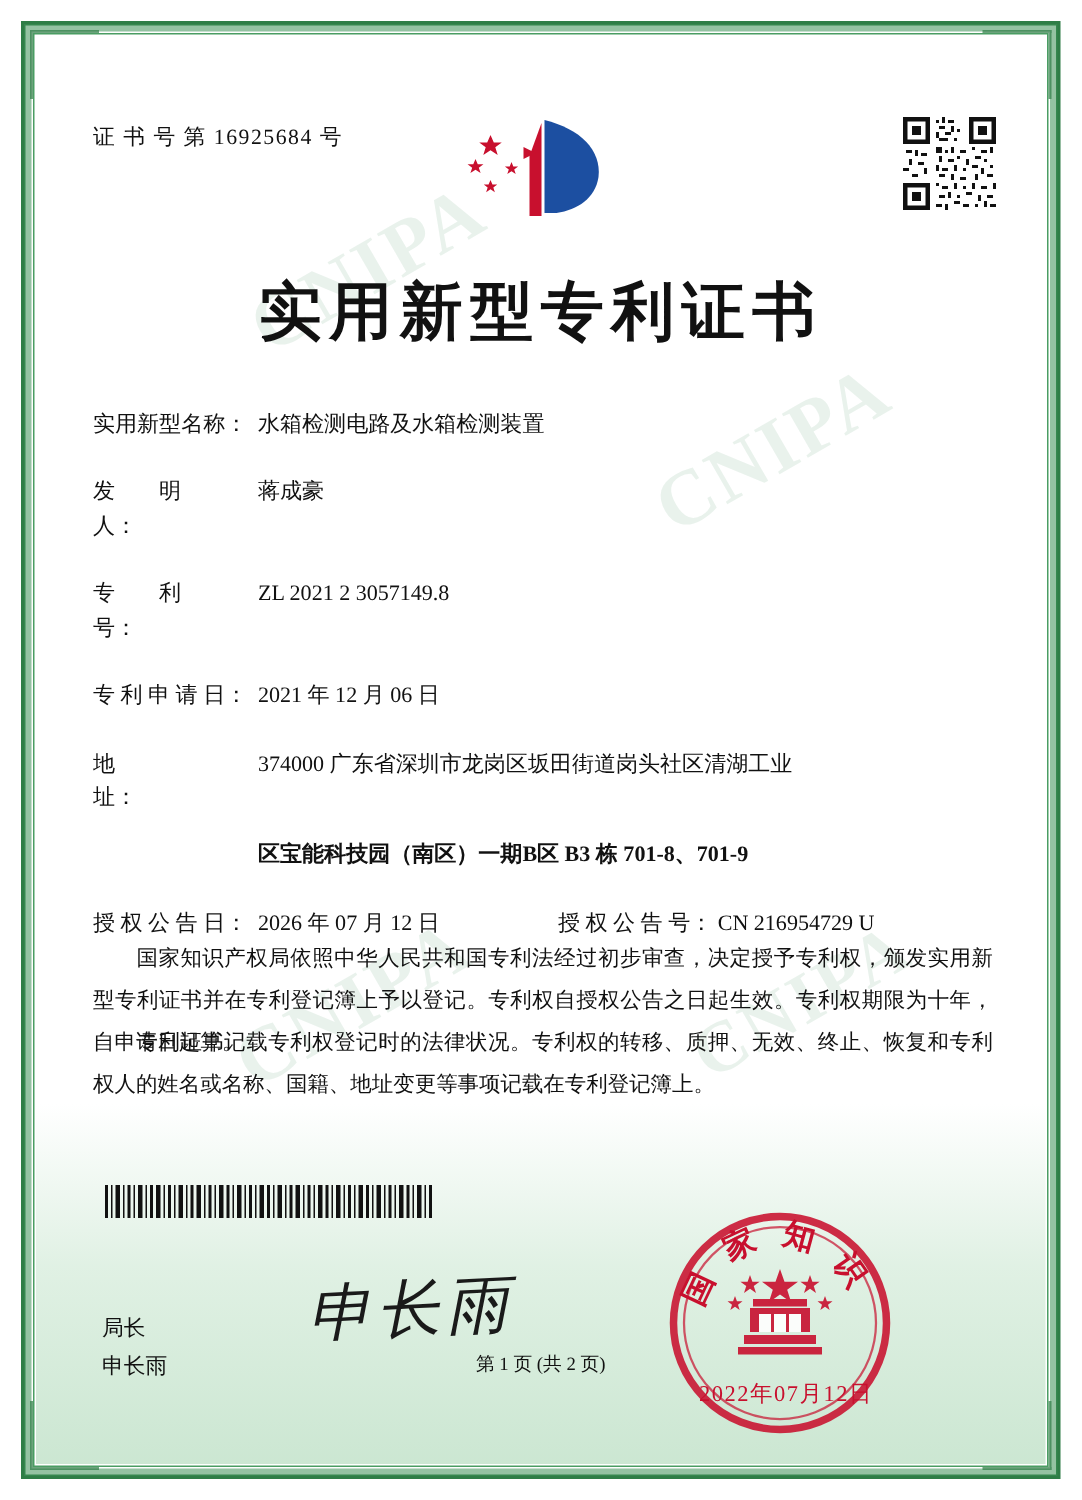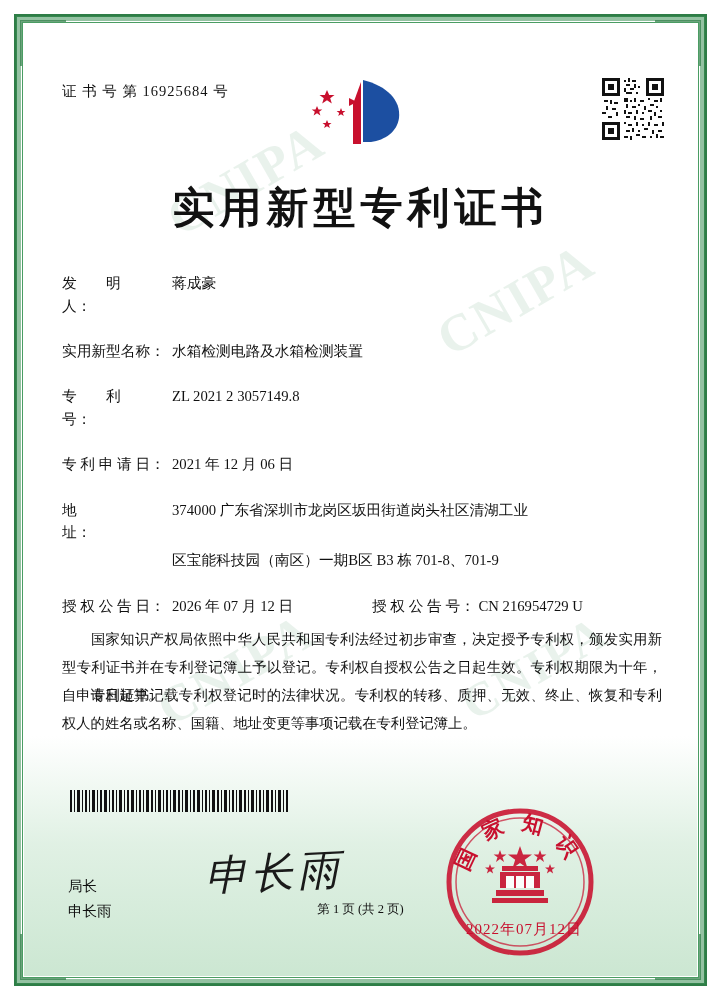--- a/index.html
+++ b/index.html
@@ -151,21 +151,22 @@
     vertical-align: top;
   }
   .fvalue {
     display: inline-block;
     vertical-align: top;
     max-width: 470px;
   }
   .fvalue2 {
     display: block;
     margin-left: 110px;
-    margin-top: 5px;
+    margin-top: 15px;
+    font-weight: bold;
   }
   .row-inline {
     position: relative;
     margin-bottom: 22px;
     line-height: 1.55;
   }
   .row-inline .second {
     position: absolute;
     left: 310px;
     top: 0;
@@ -359,25 +360,25 @@
           <polygon points="50,34 51.2,37 54.4,37 51.8,39 52.8,42 50,40.2 47.2,42 48.2,39 45.6,37 48.8,37"></polygon>
         </g>
       </svg>
     </div>
 
     <div class="main-title">实用新型专利证书</div>
 
     <div class="fields">
 
       <div class="field-row">
+        <span class="flabel">实用新型名称：</span><span class="fvalue">水箱检测电路及水箱检测装置</span>
+      </div>
+
+      <div class="field-row">
         <span class="flabel">发　　明　　人：</span><span class="fvalue">蒋成豪</span>
-      </div>
-
-      <div class="field-row">
-        <span class="flabel">实用新型名称：</span><span class="fvalue">水箱检测电路及水箱检测装置</span>
       </div>
 
       <div class="field-row">
         <span class="flabel">专　　利　　号：</span><span class="fvalue">ZL 2021 2 3057149.8</span>
       </div>
 
       <div class="field-row">
         <span class="flabel">专 利 申 请 日：</span><span class="fvalue">2021 年 12 月 06 日</span>
       </div>
 

